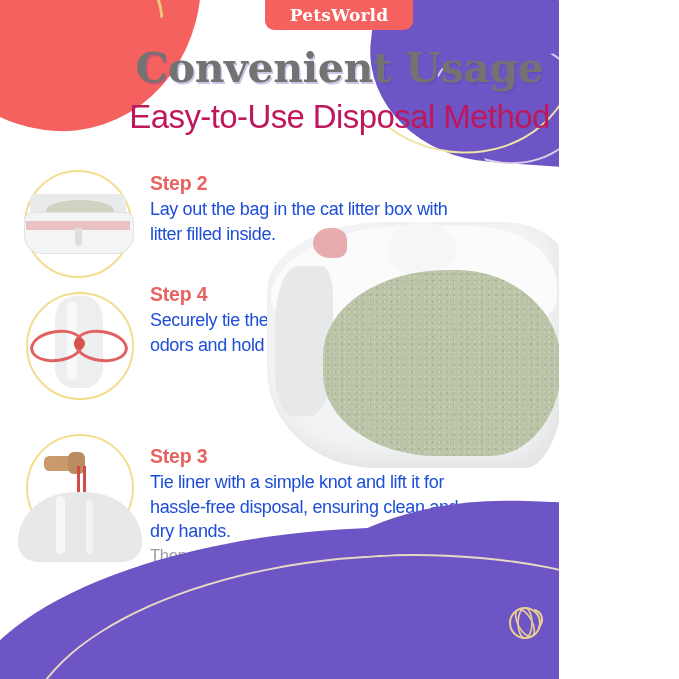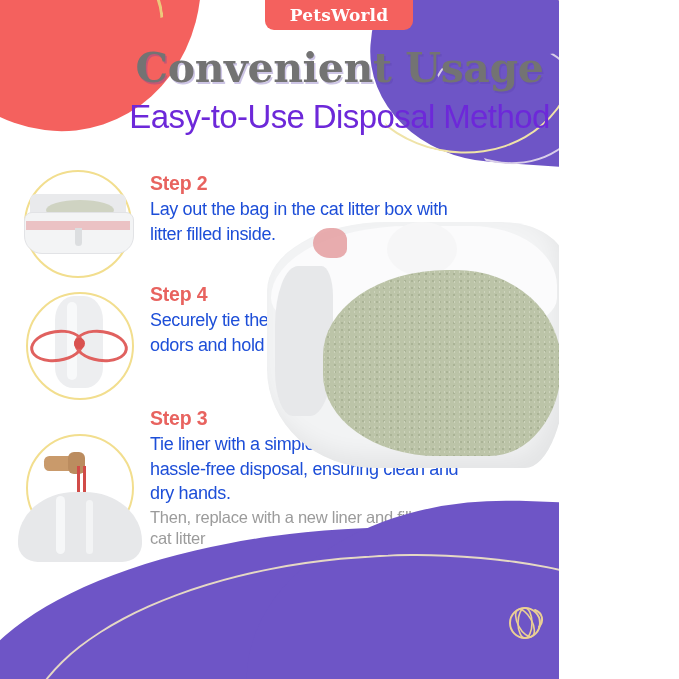--- a/index.html
+++ b/index.html
@@ -34,25 +34,25 @@
   #logo{position:absolute;left:265px;top:-8px;width:148px;height:38px;background:#F4615E;
         border-radius:9px;display:flex;align-items:center;justify-content:center;}
   #logo span{color:#fff;font-family:"DejaVu Serif",serif;font-weight:bold;
         font-size:17px;letter-spacing:.2px;padding-top:7px;}
 
   
   #title{position:absolute;left:0;top:44px;width:679px;text-align:center;
         font-family:"DejaVu Serif",serif;font-weight:bold;font-size:41px;color:#737373;
         letter-spacing:-.4px;text-shadow:1.5px 1.5px 0 rgba(90,62,170,.30);}
   #subtitle{position:absolute;left:0;top:98px;width:679px;text-align:center;
-        font-size:33px;color:#6d28d9;letter-spacing:-.6px;}
+        font-size:33px;color:#be185d;letter-spacing:-.6px;}
 
   
   .step{position:absolute;left:150px;width:310px;}
-  #step1{top:172px;} #step2{top:283px;} #step3{top:407px;}
+  #step1{top:172px;} #step2{top:283px;} #step3{top:445px;}
   .step-h{color:#E8635F;font-size:19.5px;font-weight:bold;margin:0 0 2px 0;letter-spacing:-.2px;}
   .step-b{color:#1d4ed8;font-size:18px;line-height:24.5px;letter-spacing:-.35px;}
   .step-note{color:#9b9b9b;font-size:16.5px;line-height:21px;letter-spacing:-.25px;margin-top:1px;}
 
   
   .icon-wrap{position:absolute;width:116px;height:116px;}
   #icon1{left:20px;top:166px;} #icon2{left:22px;top:288px;} #icon3{left:22px;top:430px;}
   .gold-ring{position:absolute;inset:4px;border-radius:50%;border:2.5px solid #F2DE8E;}
 
   

